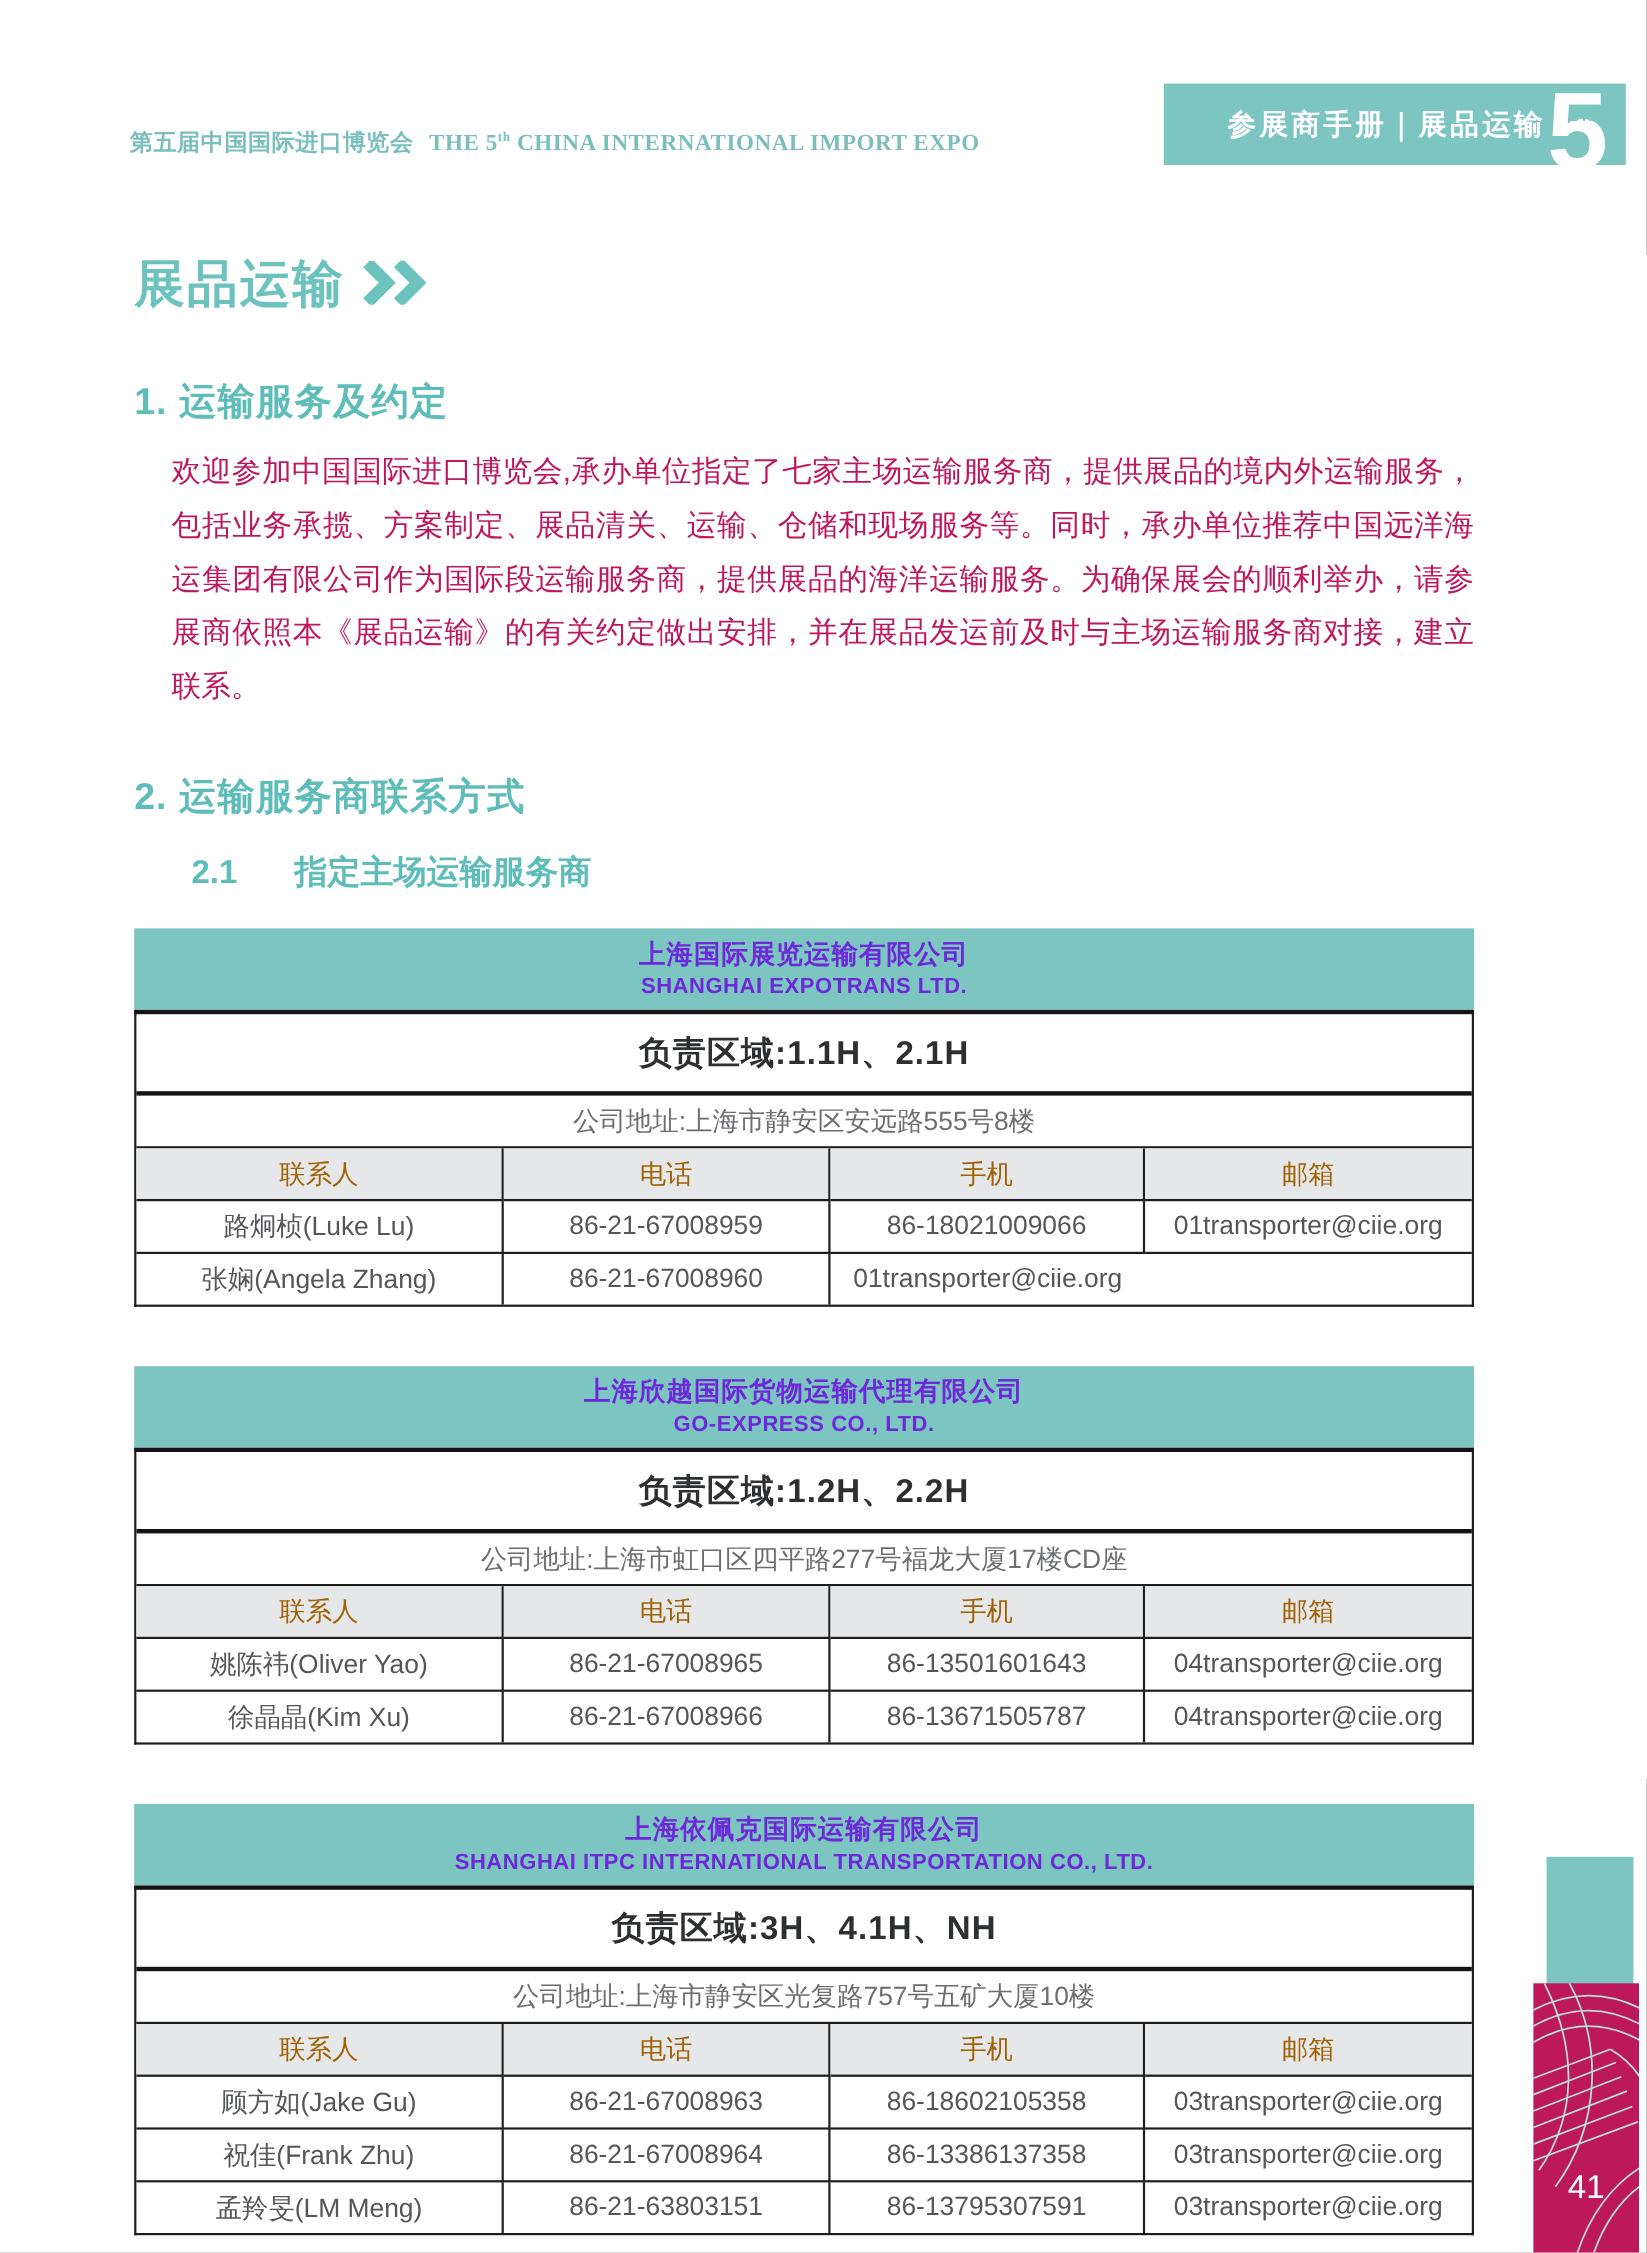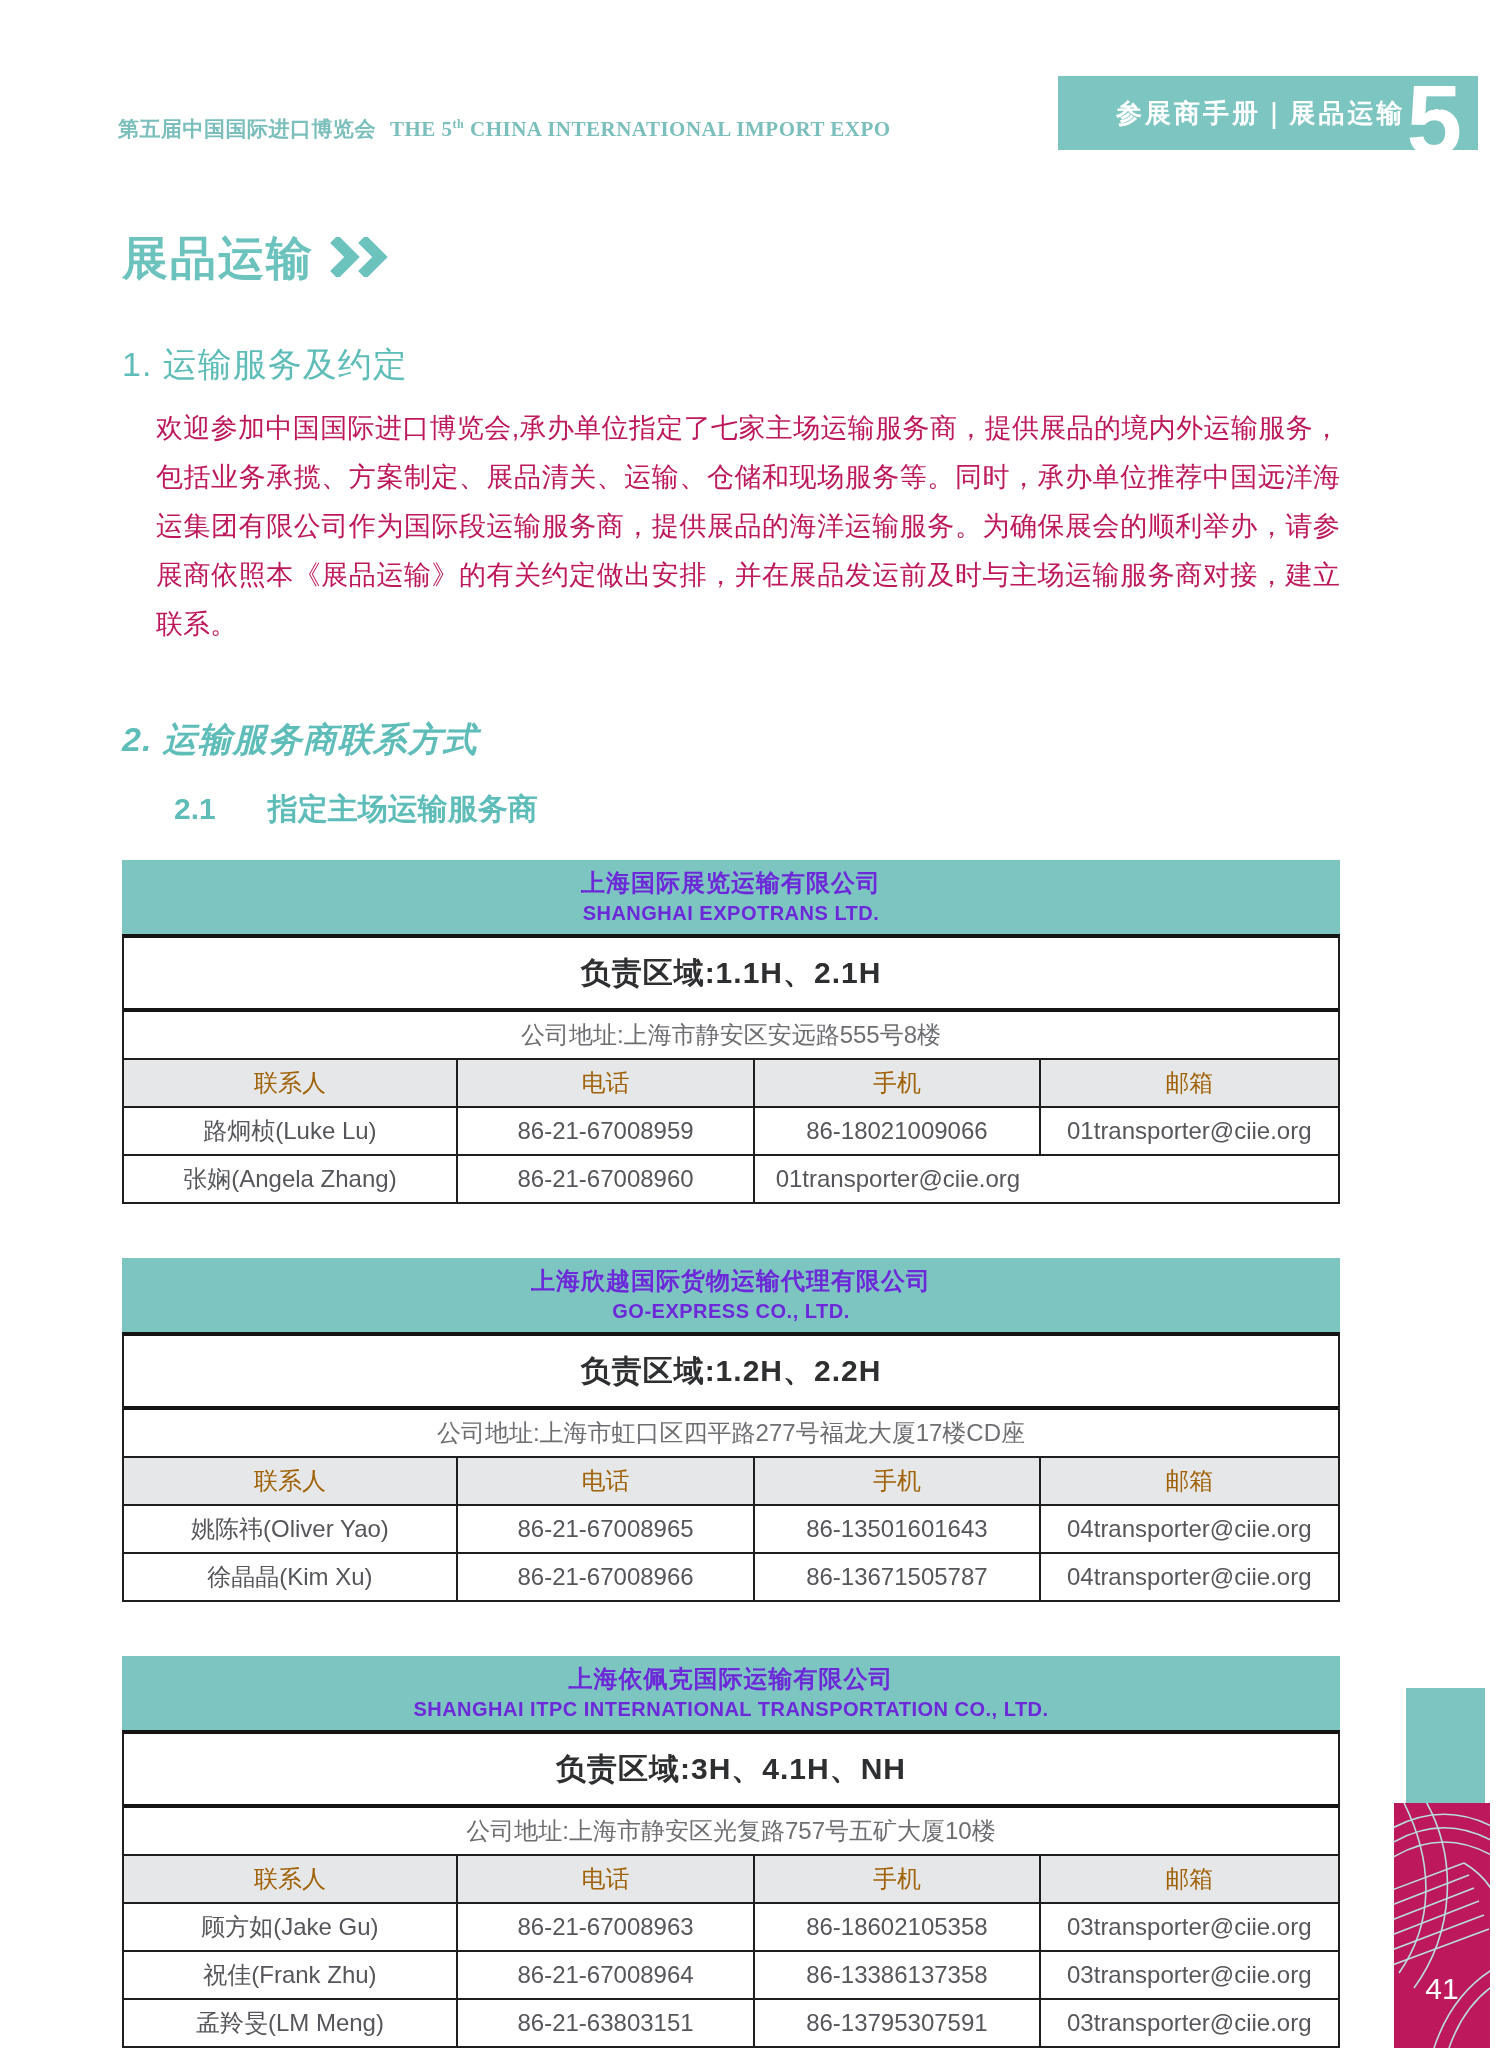--- a/index.html
+++ b/index.html
@@ -39,26 +39,26 @@
     color:#7cc5c1; font-size:13px; font-weight:bold; letter-spacing:2px;
   }
 
   
   .content { position:absolute; left:122px; top:228px; width:1218px; }
 
   .title-row { display:flex; align-items:center; gap:16px; }
   .page-title { font-size:46px; font-weight:bold; color:#6cc3be; letter-spacing:2px; }
   .chev { display:inline-block; }
 
-  .h1 { margin-top:52px; font-size:34px; font-weight:normal; color:#5ebdb8; letter-spacing:1px; }
+  .h1 { margin-top:52px; font-size:34px; font-weight:bold; color:#5ebdb8; letter-spacing:1px; }
   .para {
     margin-top:16px; padding-left:34px; width:1184px;
     font-size:27px; line-height:49px; color:#be185d; text-align:justify;
   }
-  .h2 { margin-top:68px; font-size:34px; font-weight:bold; color:#5ebdb8; letter-spacing:1px;font-style:italic; }
+  .h2 { margin-top:52px; font-size:34px; font-weight:bold; color:#5ebdb8; letter-spacing:1px; }
   .h2sub { margin-top:26px; margin-left:52px; font-size:30px; font-weight:bold; color:#5ebdb8; }
   .h2sub .num { margin-right:52px; }
 
   
   .ctable { margin-top:30px; }
   .ctable + .ctable { margin-top:54px; }
   .band { background:#7cc5c1; color:#6d28d9; text-align:center; padding:7px 0 9px; }
   .band .zh { font-size:24px; font-weight:bold; letter-spacing:1px; }
   .band .en { font-size:20px; font-weight:bold; letter-spacing:0.5px; margin-top:3px; }
   .tbody { border:2px solid #1e1e1e; border-top:4px solid #141414; background:#fff; }

